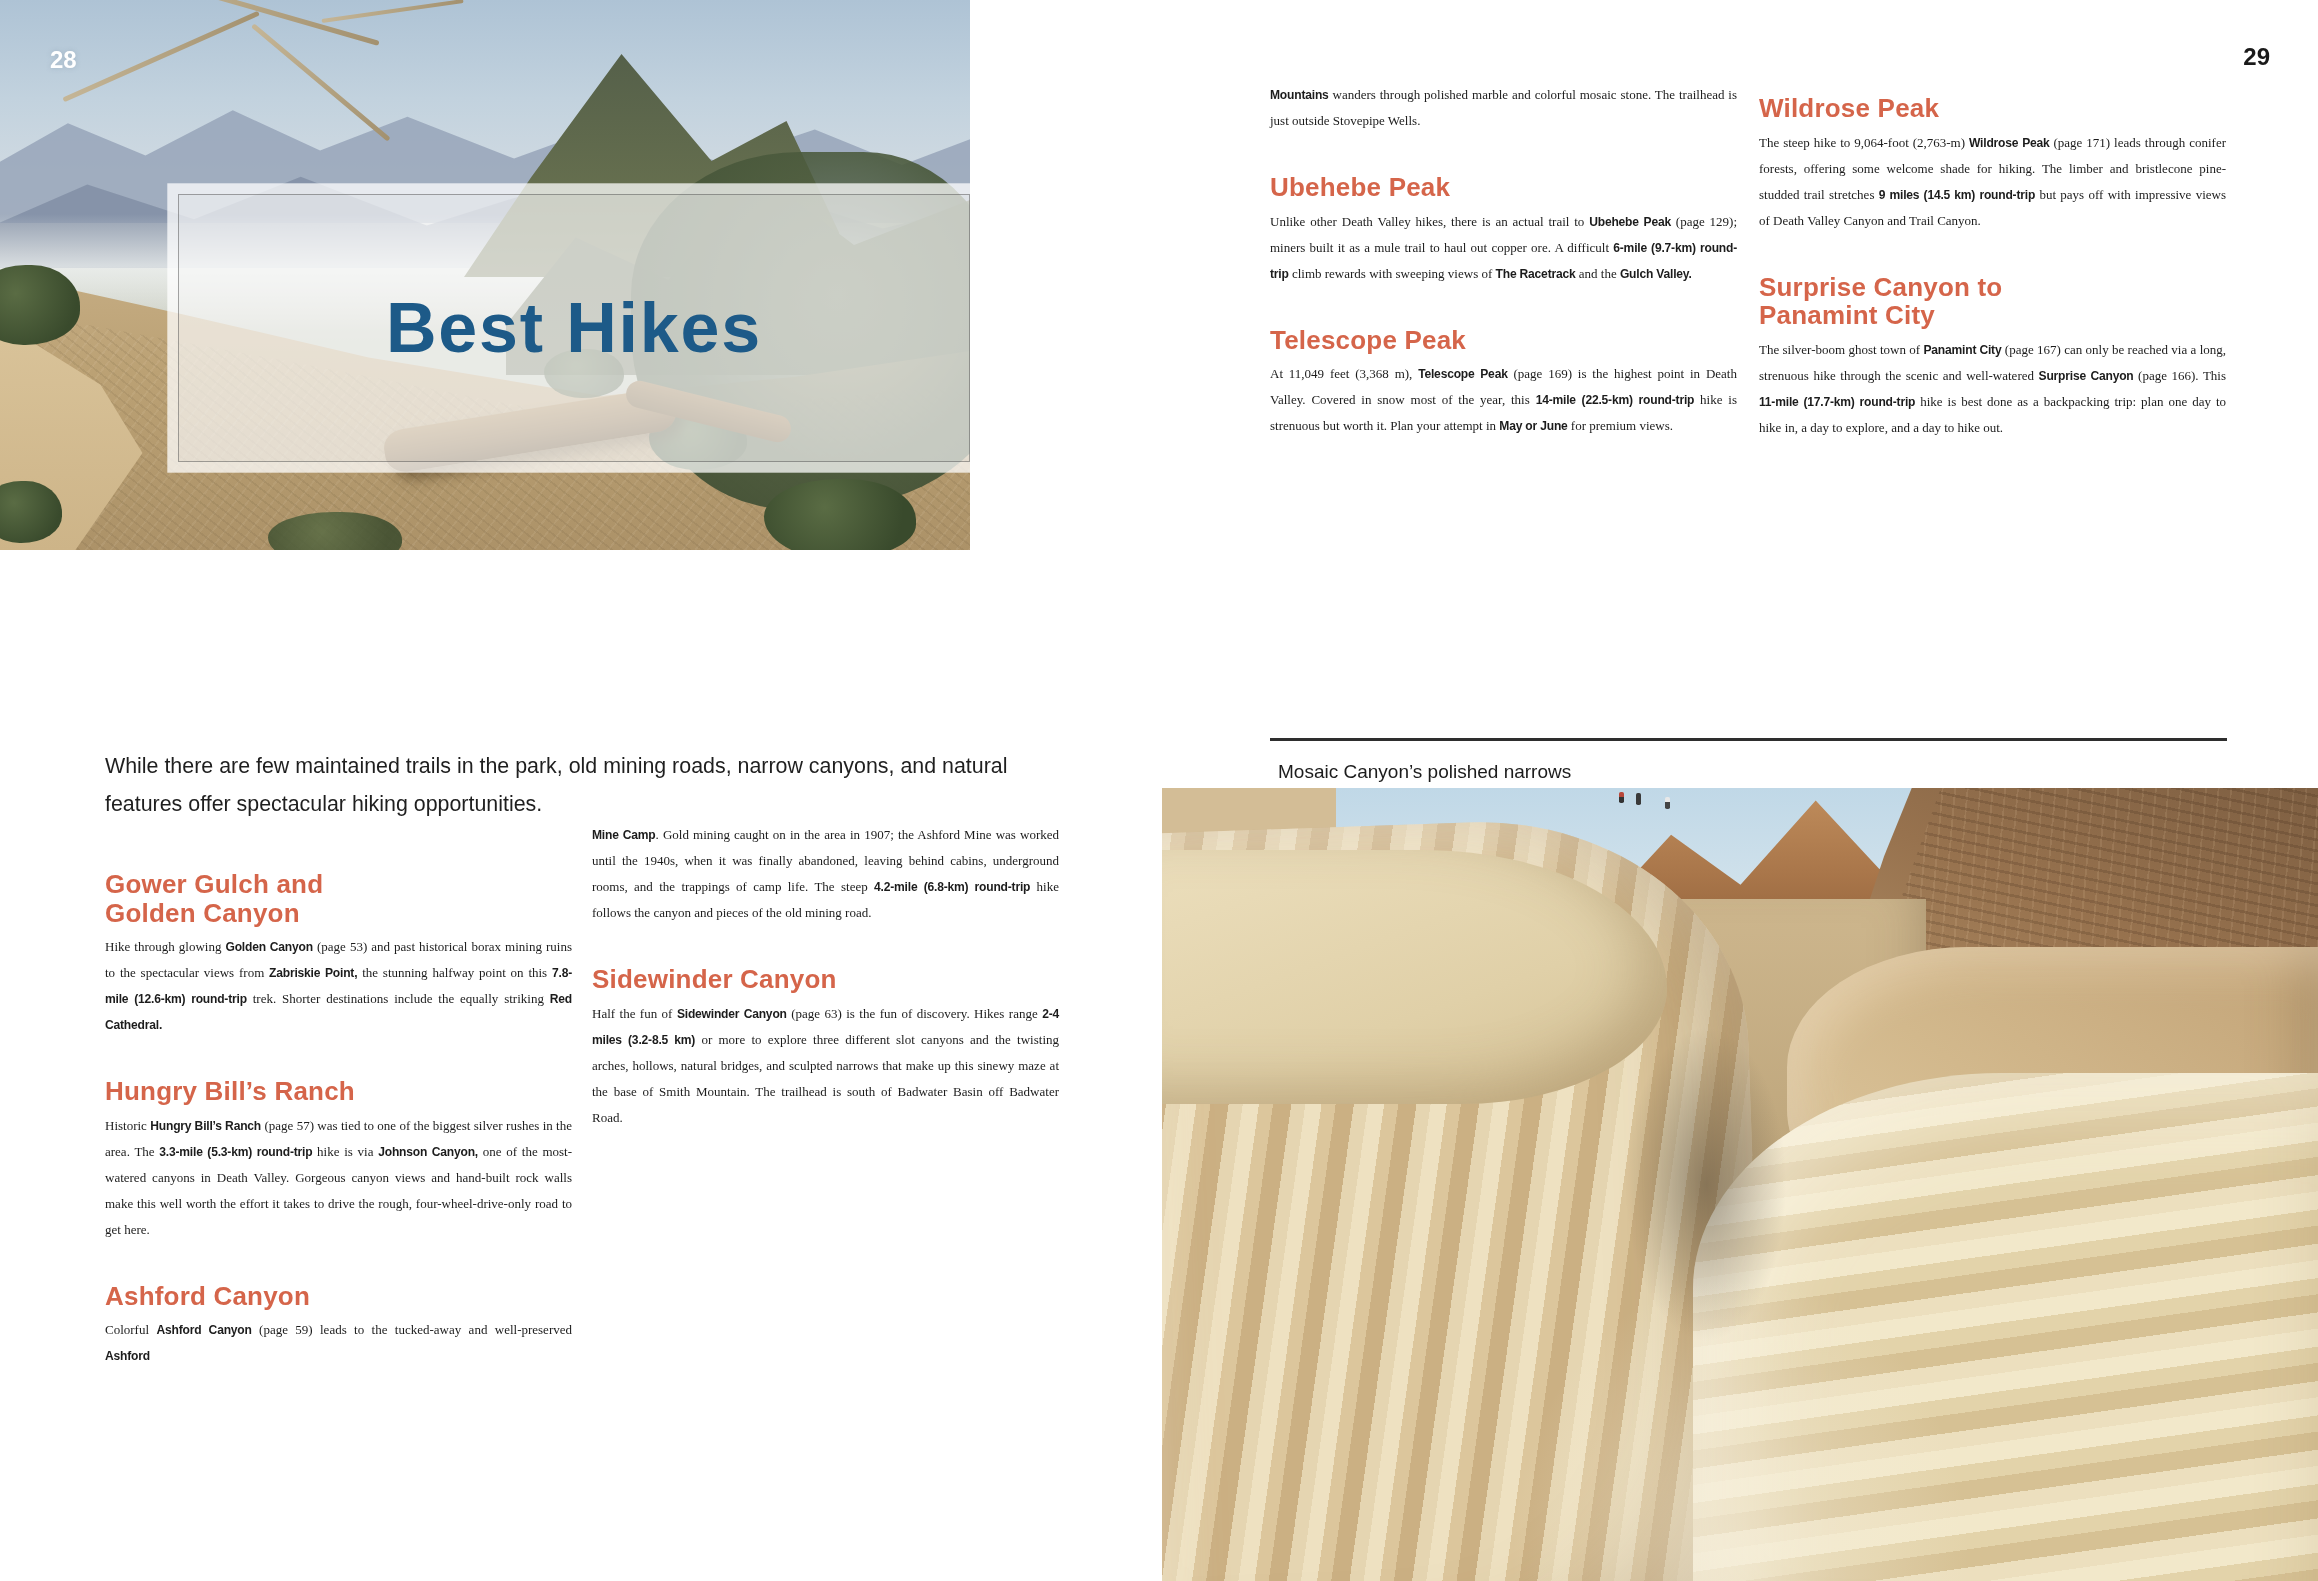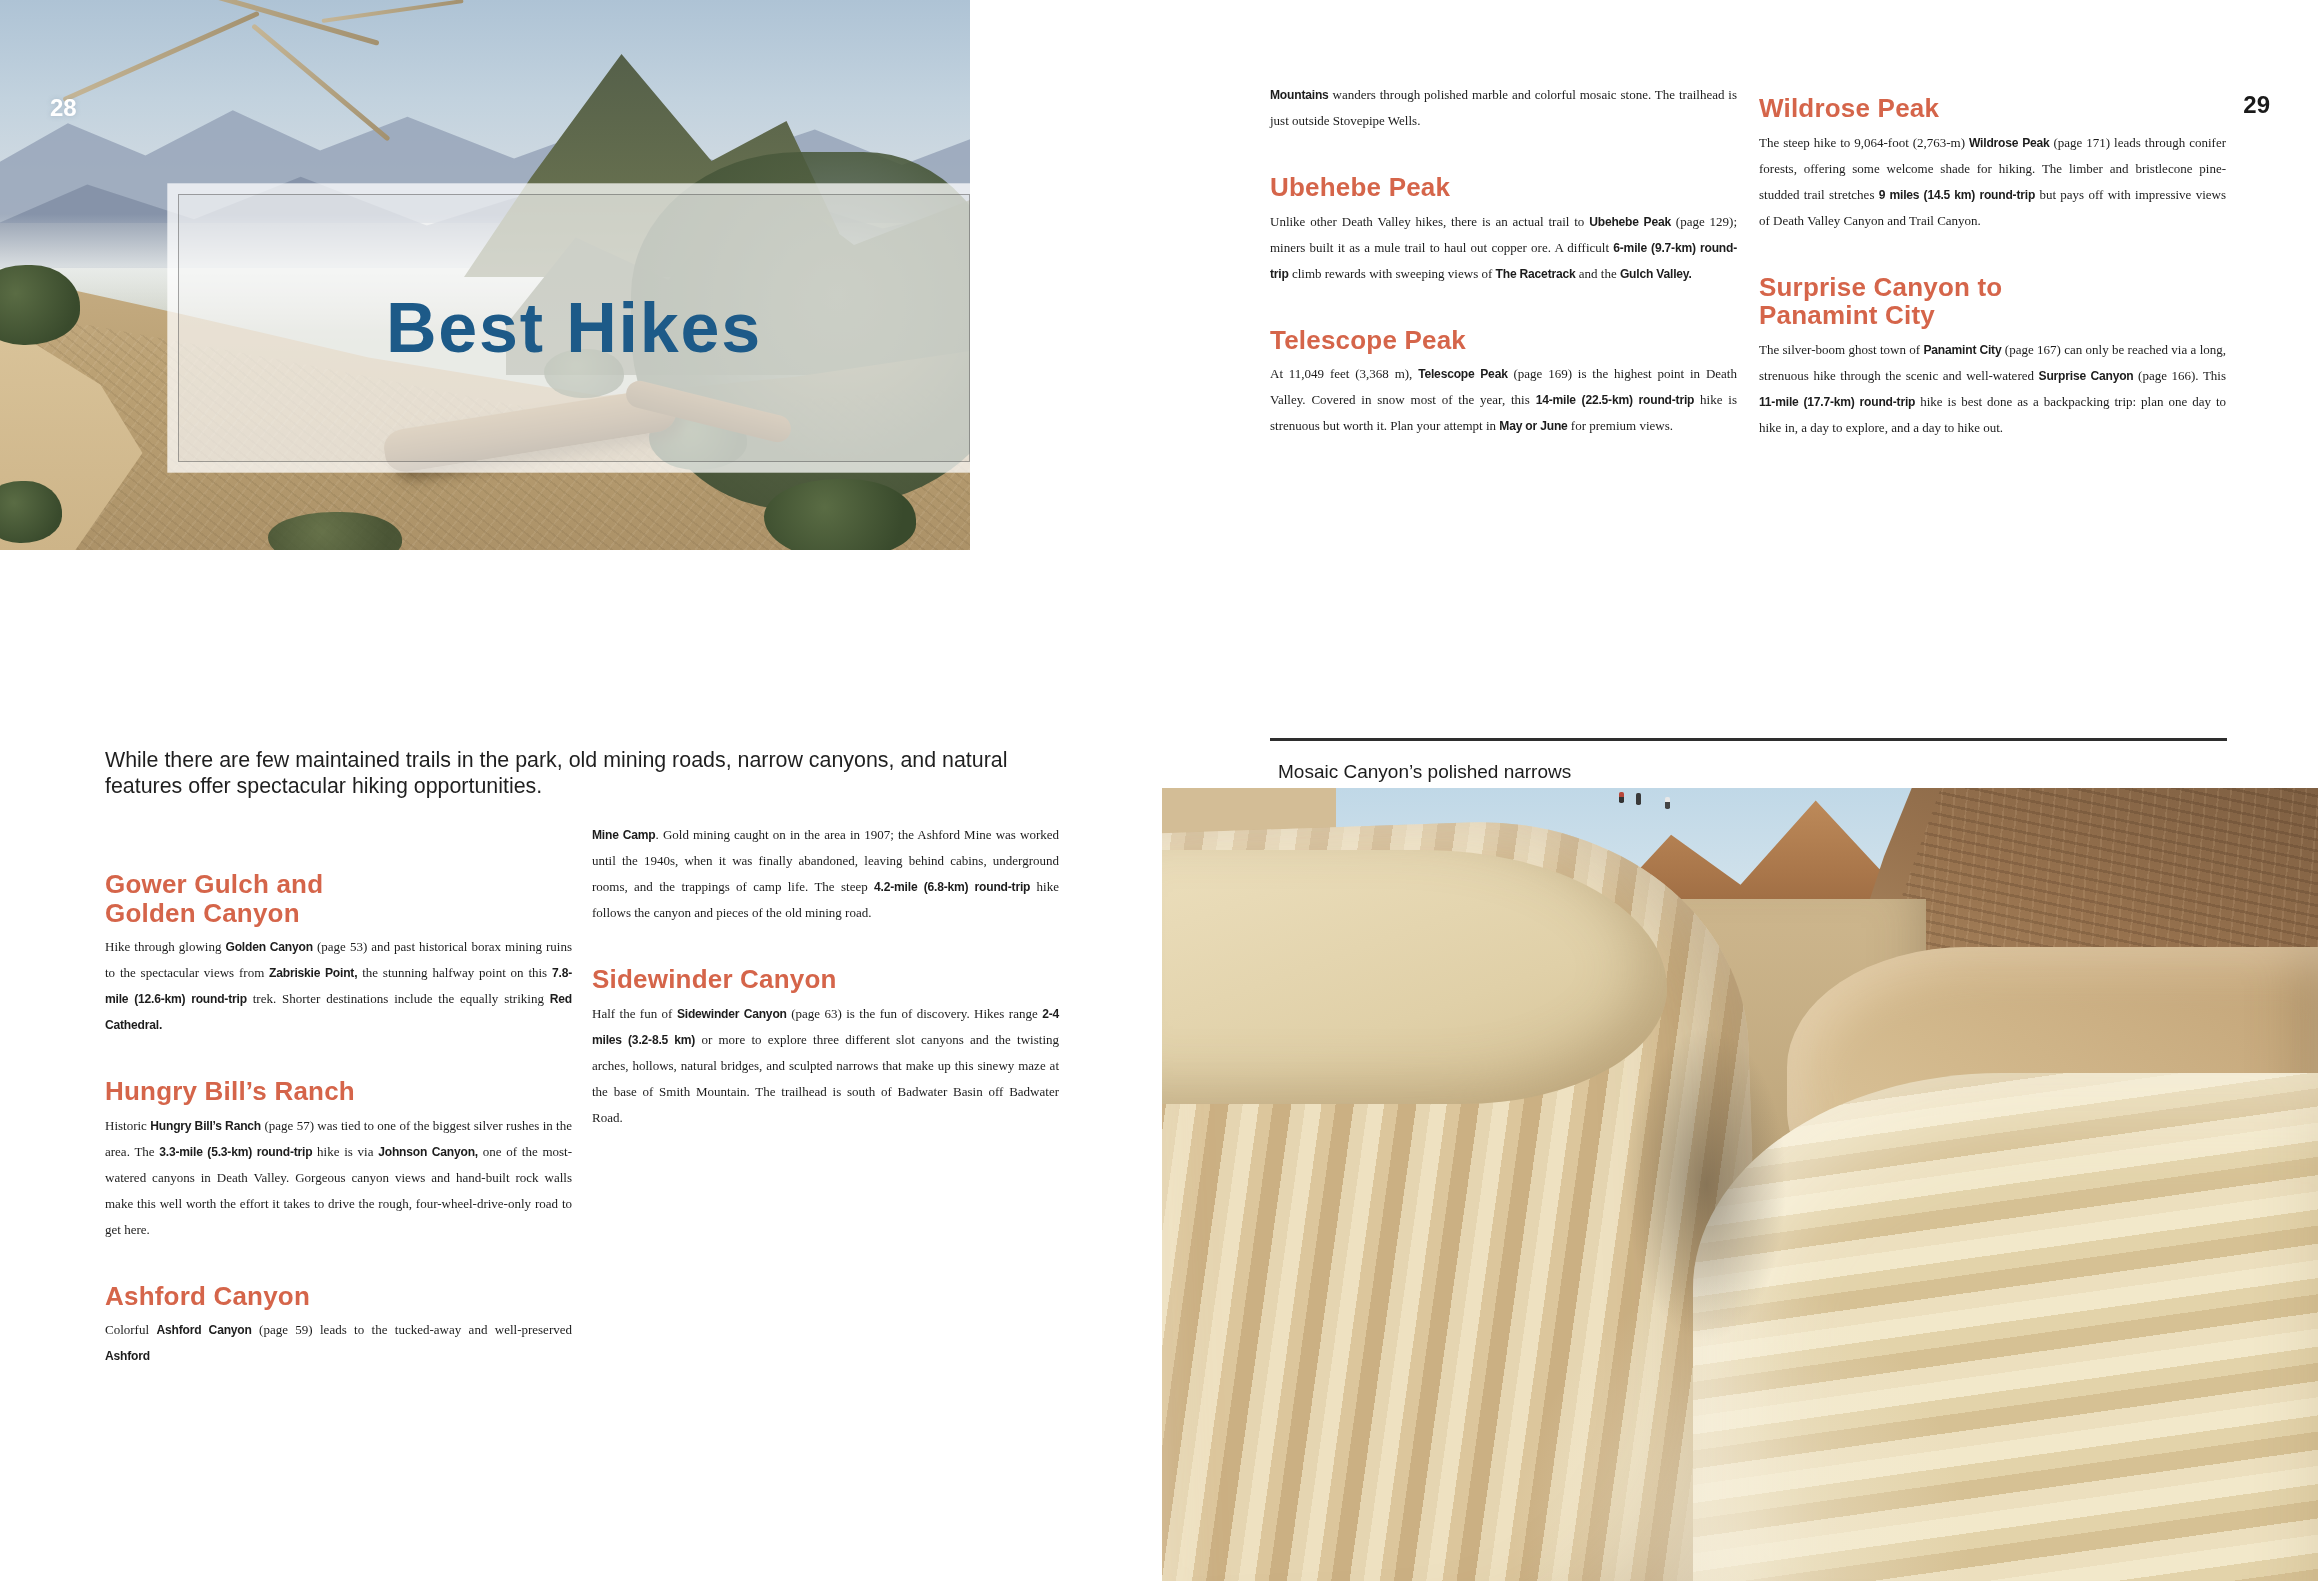--- a/index.html
+++ b/index.html
@@ -9,26 +9,26 @@
     --page-number-left:#ffffff;
     --page-number-right:#1a1a1a;
     --caption-rule:#2e2e2e;
   }
   html,body{margin:0;padding:0;background:#ffffff;}
   .spread{
     position:relative;width:2319px;height:1581px;background:#ffffff;
     overflow:hidden;font-family:"Liberation Serif",serif;color:var(--body-text);
   }
   
-  .pagenum{position:absolute;font-family:"Liberation Sans",sans-serif;font-weight:700;font-size:24px;margin-top:48px;}
+  .pagenum{position:absolute;font-family:"Liberation Sans",sans-serif;font-weight:700;font-size:24px;}
   .pagenum-left{left:50px;top:46px;color:var(--page-number-left);text-shadow:0 0 5.4px rgba(130,150,170,.45);}
   .pagenum-right{right:49px;top:43px;color:var(--page-number-right);}
   .intro{
     position:absolute;left:105px;top:747px;width:981px;margin:0;
-    font-family:"Liberation Sans",sans-serif;font-size:21.4px;line-height:26px;color:#1f1f1f;
+    font-family:"Liberation Sans",sans-serif;font-size:21.4px;line-height:38px;color:#1f1f1f;
   }
   .col{position:absolute;width:467px;}
   .col-l1{left:105px;top:822px;margin-top:48px;}
   .col-l2{left:592px;top:822px;}
   .col-r1{left:1270px;top:82px;}
   .col-r2{left:1759px;top:94px;}
   .sec{margin:0 0 39px 0;}
   .sec:last-child{margin-bottom:0;}
   .h{
     font-family:"Liberation Sans",sans-serif;font-weight:700;font-size:26px;line-height:28.5px;

